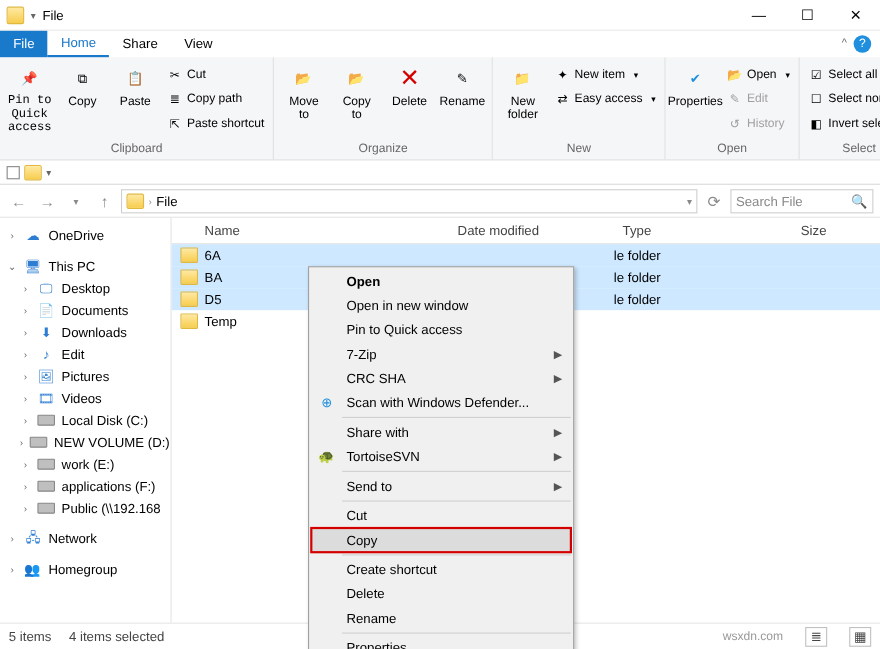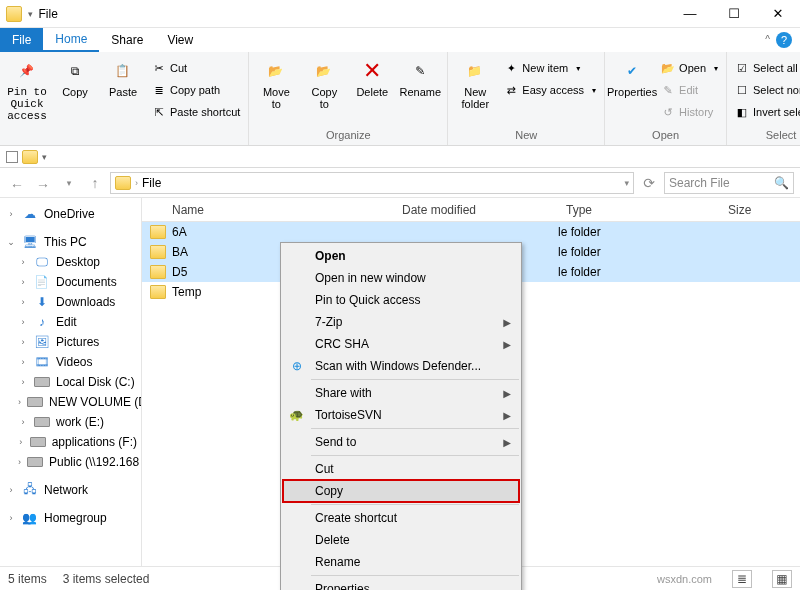--- a/index.html
+++ b/index.html
@@ -55,21 +55,21 @@
 .navitem .nico { width: 16px; height: 16px; display: flex; align-items: center; justify-content: center; }
 
 .listpane { flex: 1; position: relative; }
 .colhead { height: 24px; display: flex; align-items: center; border-bottom: 1px solid #e5e5e5; font-size: 12px; color: #444; }
 .colhead .col { padding-left: 8px; }
 .listrow { height: 20px; display: flex; align-items: center; font-size: 12px; }
 .listrow.sel { background: #cde8ff; }
 .listrow .fico { width: 16px; height: 14px; margin: 0 6px 0 8px; background: linear-gradient(#ffe9a2,#f7cd4e); border: 1px solid #e0b83e; border-radius: 1px; }
 .col-name { width: 252px; display:flex; align-items:center; }
 .col-date { width: 150px; }
-.col-type { width: 130px; margin-left: 14px; }
+.col-type { width: 130px; }
 .col-size { width: 80px; margin-left: 32px; }
 
 
 .ctx { position: absolute; left: 280px; top: 242px; width: 242px; background: #f0f0f0; border: 1px solid #a0a0a0; box-shadow: 2px 2px 4px rgba(0,0,0,0.25); padding: 2px; z-index: 50; }
 .ctx .mi { height: 22px; display: flex; align-items: center; padding-left: 32px; font-size: 12px; position: relative; }
 .ctx .mi.bold { font-weight: 600; }
 .ctx .mi .arrow { position: absolute; right: 8px; font-size: 10px; color: #555; }
 .ctx .mi .mico { position: absolute; left: 6px; width: 16px; height: 16px; display:flex; align-items:center; justify-content:center; }
 .ctx .sep { height: 1px; background: #d0d0d0; margin: 2px 0 2px 28px; }
 .ctx .mi.hl { background: #dcdcdc; }
@@ -131,20 +131,21 @@
         <div class="smallbtn">
             <span class="mini">≣</span>
             <span>Copy path</span>
           </div>
         <div class="smallbtn">
             <span class="mini">⇱</span>
             <span>Paste shortcut</span>
           </div>
       </div>
     </div>
+    <div class="label">Clipboard</div>
   </div>
 
   <div class="rgroup">
     <div class="body">
       <div class="bigbtn">
           <div class="ico" style="color:#e8b400;">📂</div>
           <div class="lbl" style="white-space:pre-line;">Move
 to</div>
         </div>
       <div class="bigbtn">
@@ -456,17 +457,17 @@
       <span>Rename</span>
     </div>
   <div class="sep"></div>
   <div class="mi">
       <span>Properties</span>
     </div>
 </div>
 
 <div class="status">
   <span>5 items</span>
-  <span>3 items selected</span>
+  <span>4 items selected</span>
   <span class="r">wsxdn.com</span>
   <div class="viewbtn">≣</div>
   <div class="viewbtn">▦</div>
 </div>
 
 </body></html>

